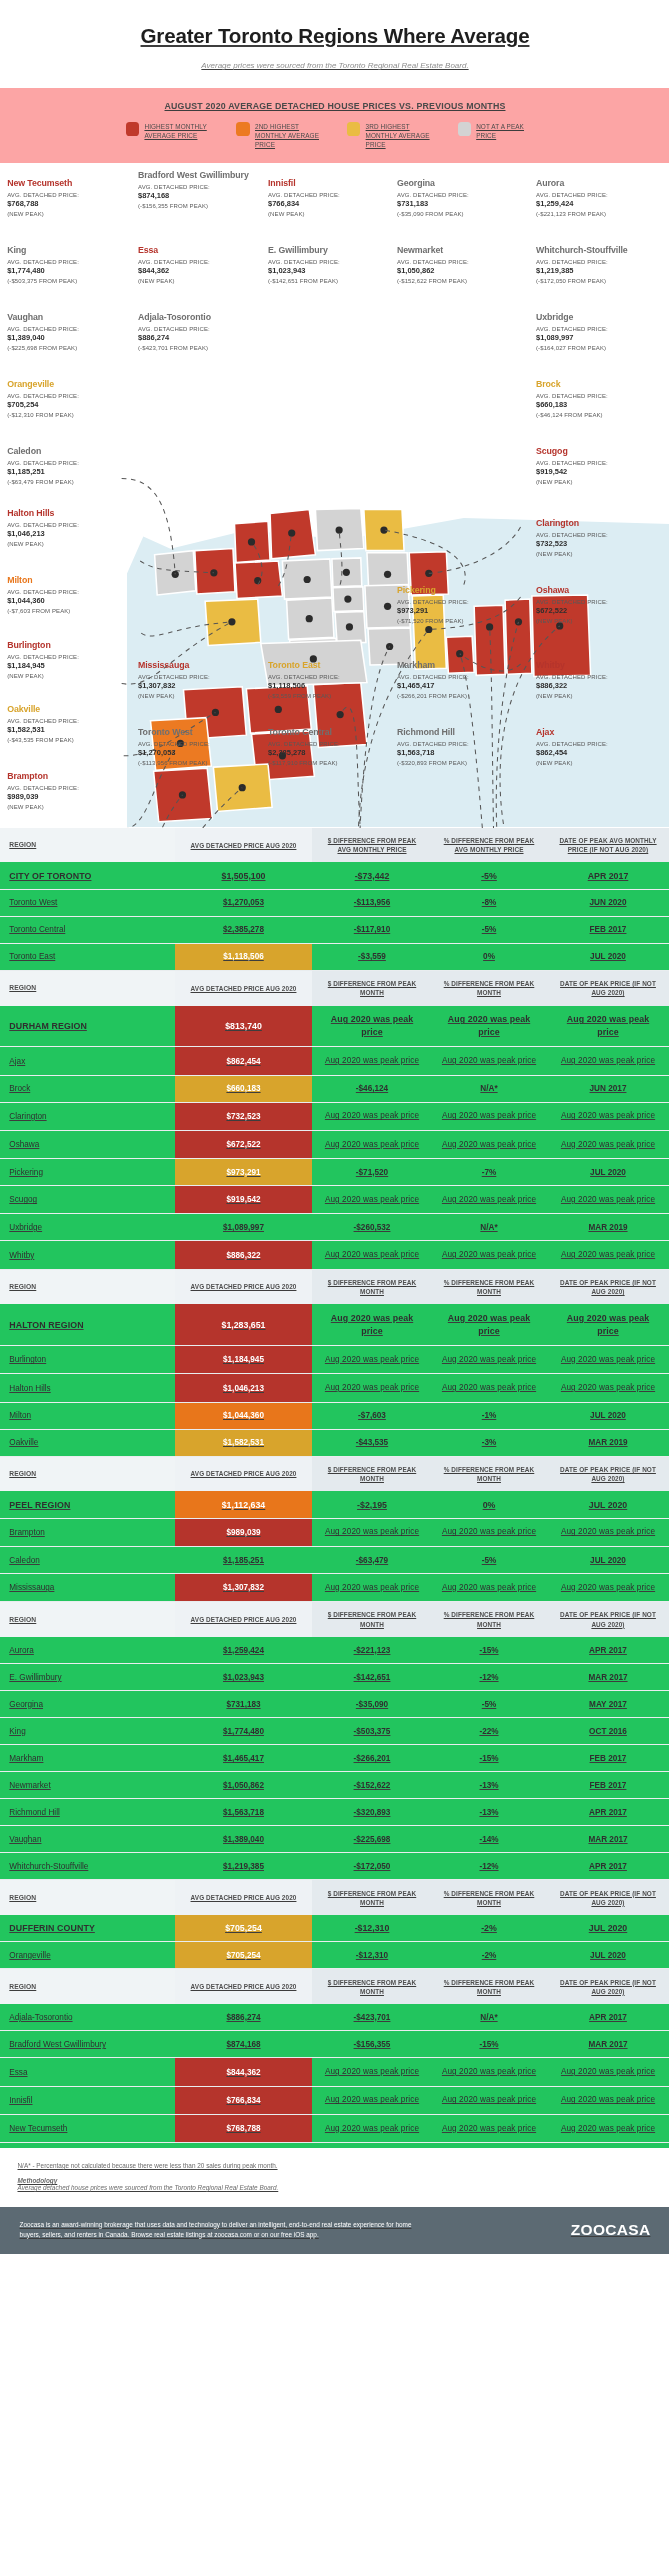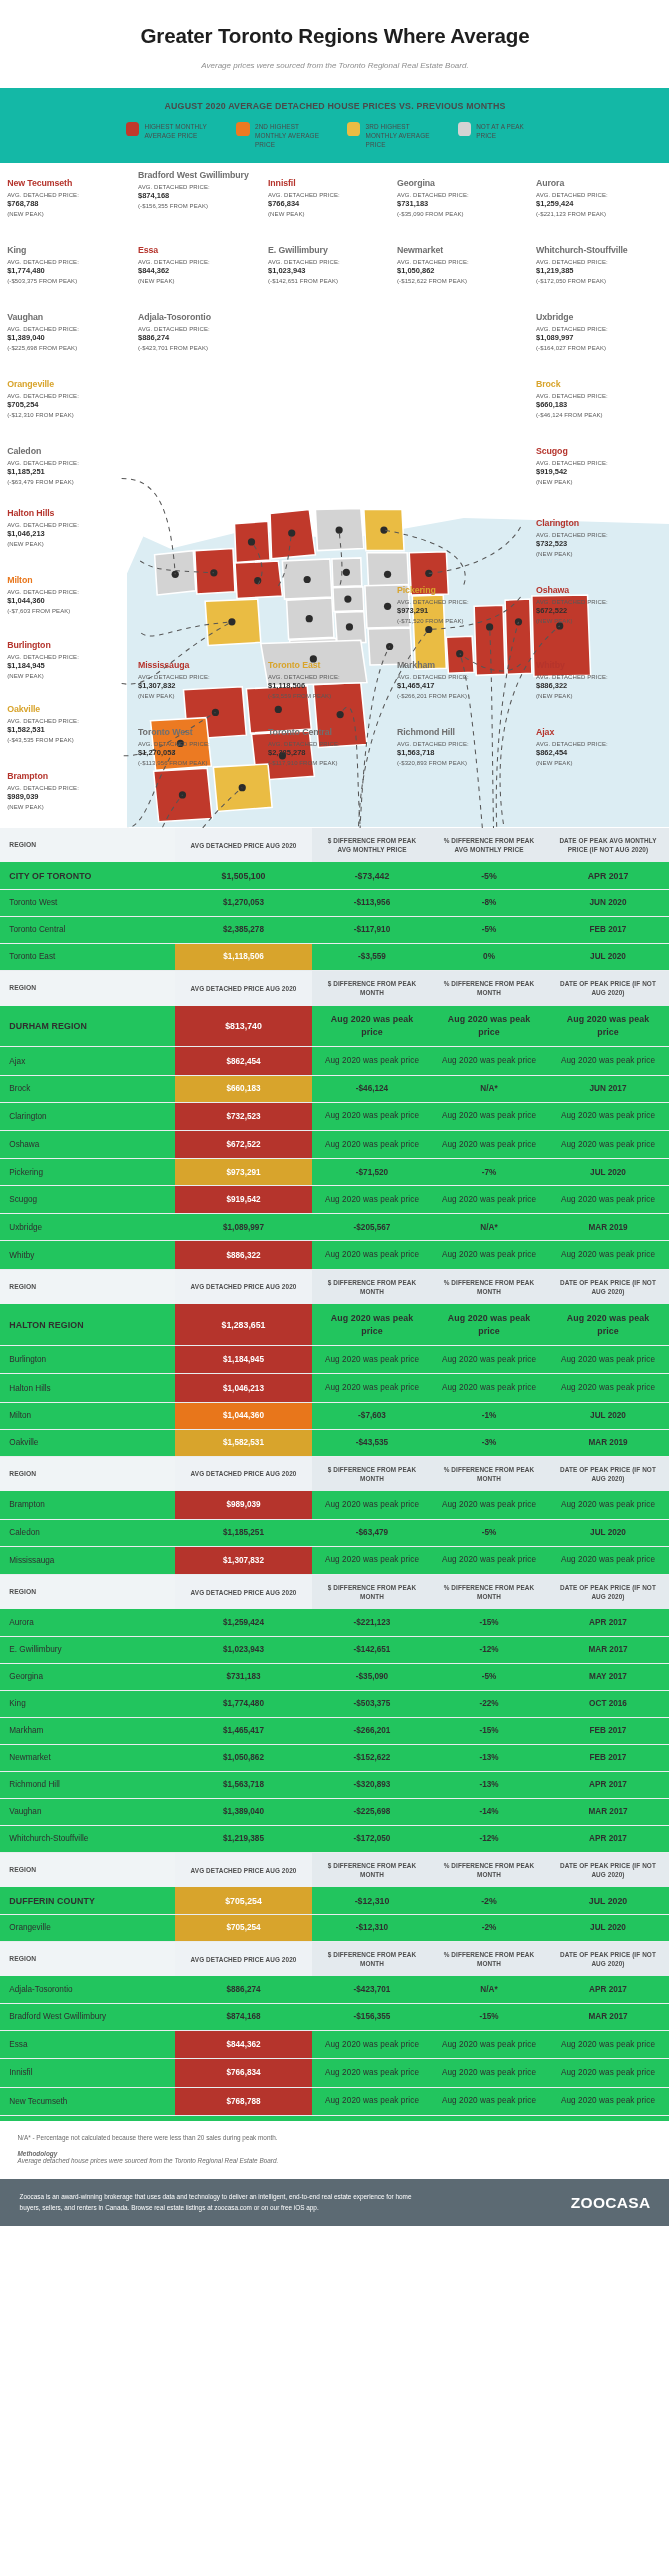--- a/index.html
+++ b/index.html
@@ -3,38 +3,38 @@
 <meta charset="utf-8">
 <style>
   * { box-sizing: border-box; margin: 0; padding: 0; }
   html, body { width: 670px; }
   body {
     font-family: "Liberation Sans", sans-serif;
     background: #ffffff;
     color: #3d3d3d;
     width: 670px;
   }
-  .page { width: 670px; position: relative; background:#fff; }
+  .page { width: 670px; position: relative; background:#fff;text-decoration:underline; }
 
   
   .header { padding: 24px 77px 17.5px; text-align: center; background:#fff;}
   .title {
     font-size: 20.6px; line-height: 1.17; font-weight: 800; color: #1e1e1e;
     letter-spacing: -0.2px;
   }
   .subtitle {
     margin-top: 17.5px; font-size: 9px; line-height: 1.62; color: #5c5c5c;
     max-width: 474px; margin-left:auto; margin-right:auto;
   }
   .source-note {
     margin-top: 13.4px; font-size: 8px; font-style: italic; color: #8e8e8e;
   }
 
   
-  .legend-band { background: #14b8a6; padding: 13.4px 0 13.4px; text-align: center; }
+  .legend-band { background: #fca5a5; padding: 13.4px 0 13.4px; text-align: center; }
   .legend-title {
     font-size: 8.8px; font-weight: 700; color: #4a4a4a; letter-spacing: 0.2px;
     margin-bottom: 10.3px;
   }
   .legend-row { display: flex; justify-content: center; gap: 24px; }
   .legend-item { display: flex; align-items: flex-start; gap: 5.2px; }
   .swatch { width: 13.4px; height: 13.4px; border-radius: 3.6px; flex: none; margin-top:0.5px;}
   .legend-label {
     font-size: 6.4px; line-height: 1.45; color: #4a4a4a; letter-spacing:0.1px;
     text-align: left; max-width: 68px;
@@ -540,21 +540,21 @@
           <tr class="row">
             <td class="region">Scugog</td>
             <td class="pricecell fill-red fill">$919,542</td>
             <td class="muted">Aug 2020 was peak price</td>
             <td class="muted">Aug 2020 was peak price</td>
             <td class="muted">Aug 2020 was peak price</td>
           </tr>
           <tr class="row">
             <td class="region">Uxbridge</td>
             <td class="pricecell fill-none">$1,089,997</td>
-            <td class="num">-$205,567</td>
+            <td class="num">-$260,532</td>
             <td class="num">N/A*</td>
             <td class="num">MAR 2019</td>
           </tr>
           <tr class="row">
             <td class="region">Whitby</td>
             <td class="pricecell fill-red fill">$886,322</td>
             <td class="muted">Aug 2020 was peak price</td>
             <td class="muted">Aug 2020 was peak price</td>
             <td class="muted">Aug 2020 was peak price</td>
           </tr>
@@ -600,20 +600,27 @@
             <td class="num">-3%</td>
             <td class="num">MAR 2019</td>
           </tr>
           <tr class="hdr">
             <td class="region-h">REGION</td>
             <td>AVG DETACHED PRICE AUG 2020</td>
             <td class="shade">$ DIFFERENCE FROM PEAK MONTH</td>
             <td class="shade">% DIFFERENCE FROM PEAK MONTH</td>
             <td class="shade">DATE OF PEAK PRICE (IF NOT AUG 2020)</td>
           </tr>
+          <tr class="row total">
+            <td class="region">PEEL REGION</td>
+            <td class="pricecell fill-orng fill">$1,112,634</td>
+            <td class="num">-$2,195</td>
+            <td class="num">0%</td>
+            <td class="num">JUL 2020</td>
+          </tr>
           <tr class="row">
             <td class="region">Brampton</td>
             <td class="pricecell fill-red fill">$989,039</td>
             <td class="muted">Aug 2020 was peak price</td>
             <td class="muted">Aug 2020 was peak price</td>
             <td class="muted">Aug 2020 was peak price</td>
           </tr>
           <tr class="row">
             <td class="region">Caledon</td>
             <td class="pricecell fill-none">$1,185,251</td>

